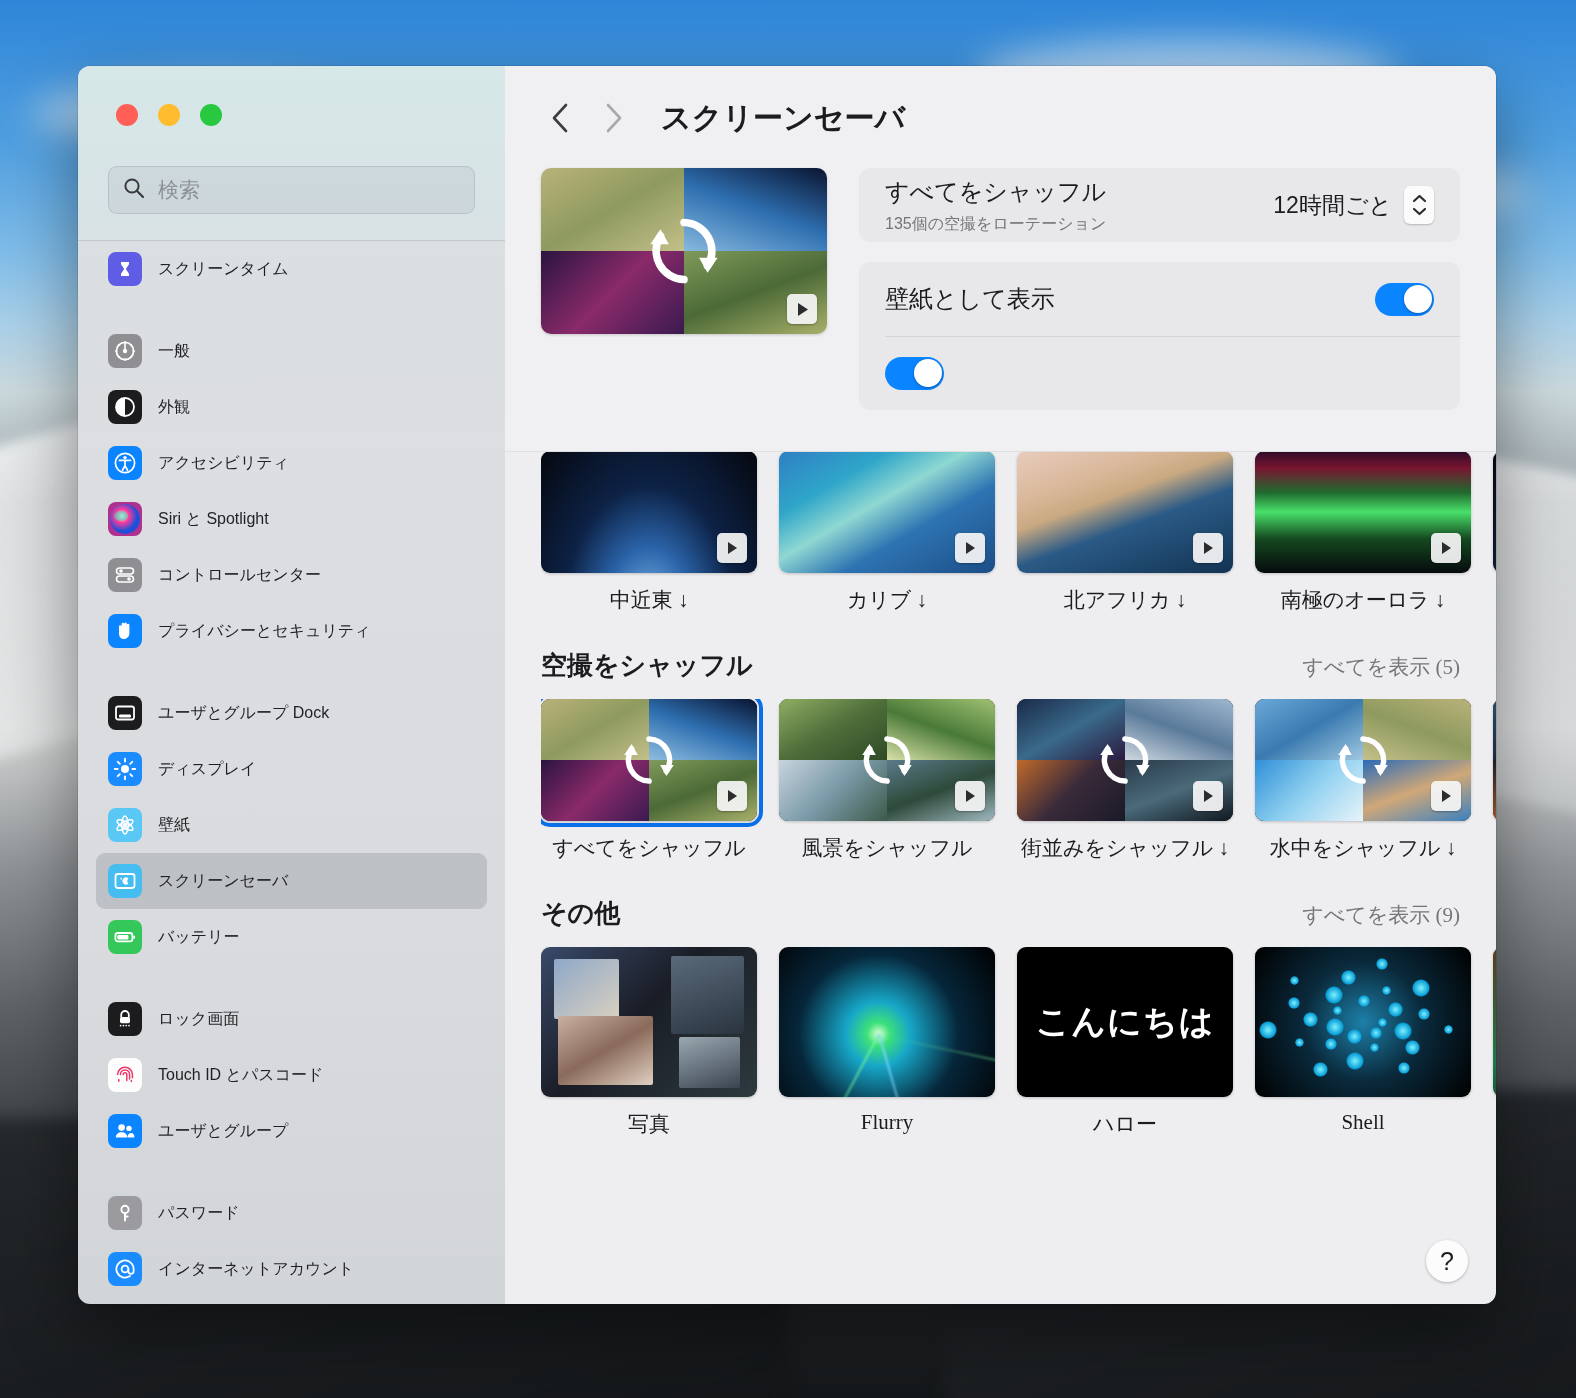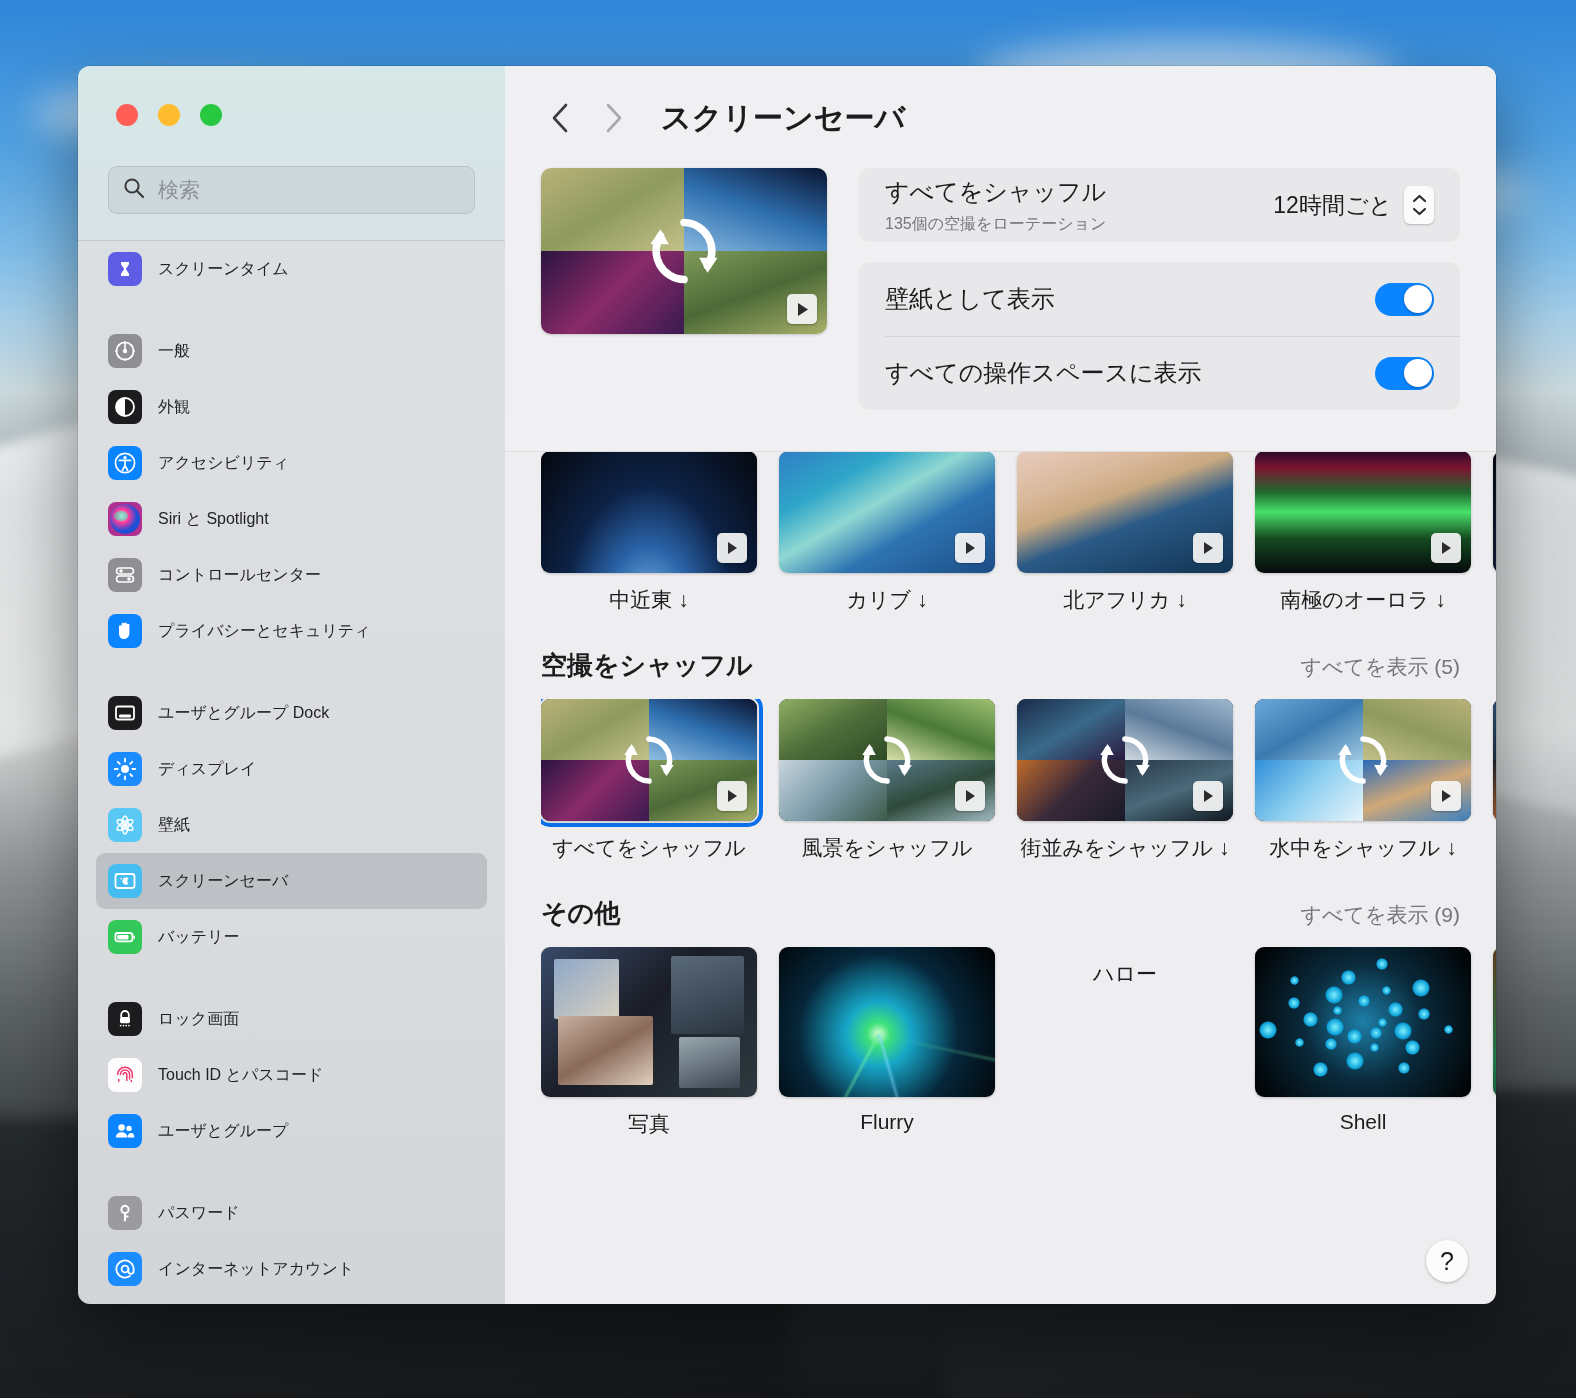--- a/index.html
+++ b/index.html
@@ -236,20 +236,21 @@
     background: #fff;
     box-shadow: 0 1px 3px rgba(0,0,0,.3);
   }
 
   
   #scroll-area {
     position: absolute; left: 0; right: 0; top: 0; bottom: 0;
     overflow: hidden;
     padding-top: 385px;
     box-sizing: border-box;
+    font-family: Liberation Serif, serif;
   }
   .grid-section { padding: 0 0 0 36px; }
   .section-head {
     display: flex; align-items: baseline;
     padding-right: 36px;
     margin: 34px 0 16px 0;
   }
   .section-title {
     font-size: 26px; font-weight: bold; color: #1c1c1e;
     flex: 1;
@@ -699,20 +700,23 @@
               </div>
               <div class="tile">
                 <div class="tile-img" style="background: radial-gradient(circle at 46% 58%, rgb(217, 255, 208) 0%, rgb(60, 224, 122) 8%, rgb(23, 167, 200) 22%, rgb(6, 38, 58) 55%, rgb(0, 0, 0) 100%);">
                   <div style="position:absolute;left:46%;top:58%;width:2px;height:120%;background:linear-gradient(#6ef0a0,rgba(0,0,0,0));transform:rotate(28deg);transform-origin:top center;filter:blur(1px)"></div>
                   <div style="position:absolute;left:46%;top:58%;width:2px;height:120%;background:linear-gradient(#7fd8ff,rgba(0,0,0,0));transform:rotate(-16deg);transform-origin:top center;filter:blur(1px)"></div>
                   <div style="position:absolute;left:46%;top:58%;width:120%;height:2px;background:linear-gradient(90deg,rgba(0,0,0,0),#6ef0a0);transform:rotate(12deg);transform-origin:left center;filter:blur(1px)"></div>
                 </div>
                 <div class="tile-label">Flurry</div>
               </div>
               <div class="tile">
+                <div class="tile-img" style="background: rgb(0, 0, 0);">
+                  <div style="position: absolute; inset: 0px; display: flex; align-items: center; justify-content: center; color: rgb(255, 255, 255); font-size: 34px; font-weight: bold; letter-spacing: 1px;">こんにちは</div>
+                </div>
                 <div class="tile-label">ハロー</div>
               </div>
               <div class="tile">
                 <div class="tile-img" style="background: radial-gradient(circle, rgb(29, 127, 168) 0%, rgb(10, 42, 60) 45%, rgb(0, 0, 0) 100%);">
                   <div style="position:absolute;left:59%;top:50%;width:9px;height:9px;margin-left:-4.5px;margin-top:-4.5px;border-radius:50%;background:radial-gradient(circle,#7ef0ff,#0aa0d8 60%,rgba(0,0,0,0) 72%)"></div>
                   <div style="position:absolute;left:56.13675659384397%;top:57.036857531932874%;width:12px;height:12px;margin-left:-6px;margin-top:-6px;border-radius:50%;background:radial-gradient(circle,#7ef0ff,#0aa0d8 60%,rgba(0,0,0,0) 72%)"></div>
                   <div style="position:absolute;left:46.08819624095161%;top:59.38918947003452%;width:15px;height:15px;margin-left:-7.5px;margin-top:-7.5px;border-radius:50%;background:radial-gradient(circle,#7ef0ff,#0aa0d8 60%,rgba(0,0,0,0) 72%)"></div>
                   <div style="position:absolute;left:36.92620420740032%;top:53.2177413921501%;width:18px;height:18px;margin-left:-9px;margin-top:-9px;border-radius:50%;background:radial-gradient(circle,#7ef0ff,#0aa0d8 60%,rgba(0,0,0,0) 72%)"></div>
                   <div style="position:absolute;left:37.977290778900866%;top:42.373803247289956%;width:9px;height:9px;margin-left:-4.5px;margin-top:-4.5px;border-radius:50%;background:radial-gradient(circle,#7ef0ff,#0aa0d8 60%,rgba(0,0,0,0) 72%)"></div>
                   <div style="position:absolute;left:50.62983606087361%;top:36.27471354342319%;width:12px;height:12px;margin-left:-6px;margin-top:-6px;border-radius:50%;background:radial-gradient(circle,#7ef0ff,#0aa0d8 60%,rgba(0,0,0,0) 72%)"></div>
@@ -804,23 +808,20 @@
           <div class="card">
             <div class="card-row">
               <div class="row-main">
                 <div class="row-title">壁紙として表示</div>
               </div>
               <div class="toggle">
                   <div class="knob"></div>
                 </div>
             </div>
             <div class="card-row">
-              <div class="row-main">
-                <div class="row-title">すべての操作スペースに表示</div>
-              </div>
               <div class="toggle">
                   <div class="knob"></div>
                 </div>
             </div>
           </div>
         </div>
       </div>
     </div>
 
     <div class="helpbtn">?</div>

